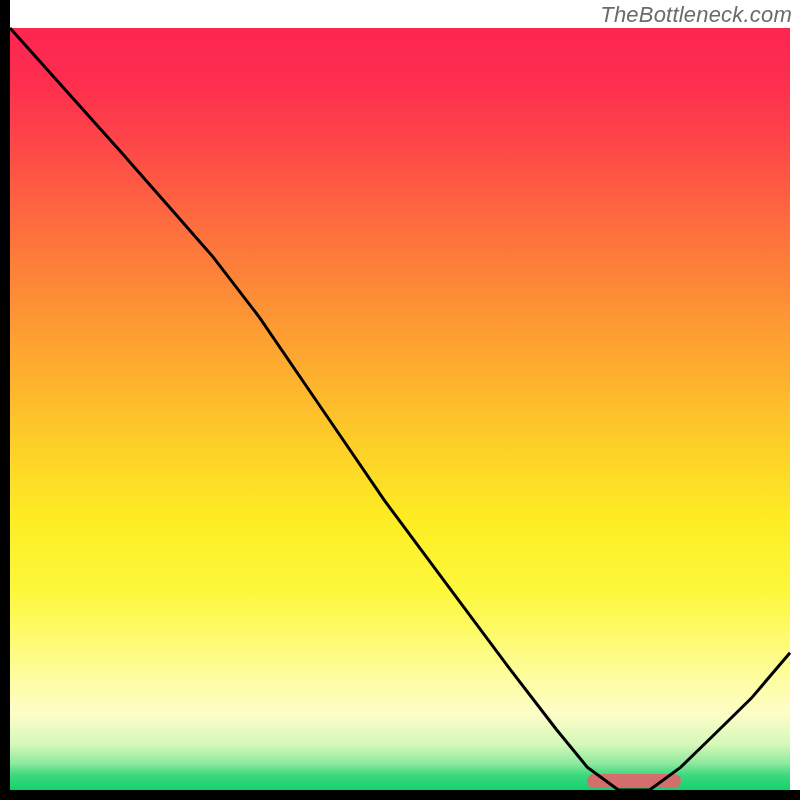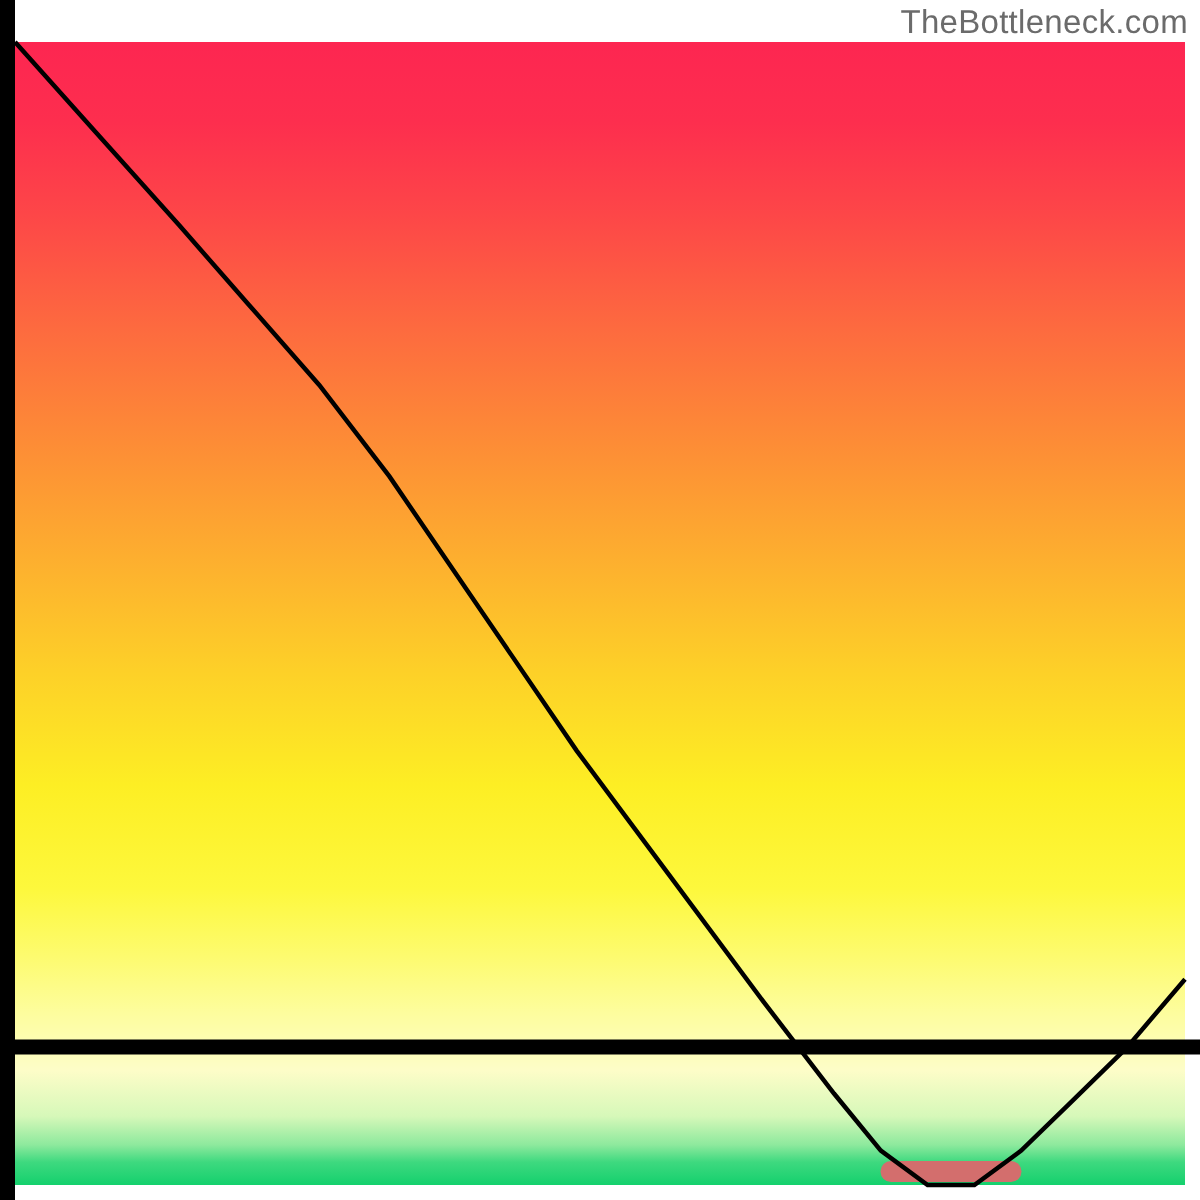--- a/index.html
+++ b/index.html
@@ -7,21 +7,22 @@
     padding: 0;
     width: 800px;
     height: 800px;
     background: #fff;
     font-family: Arial, Helvetica, sans-serif;
     overflow: hidden;
   }
   .wrap {
     position: relative;
     width: 800px;
-    height: 703px;
+    height: 800px;
+    font-style: italic;
   }
   .watermark {
     position: absolute;
     top: 2px;
     right: 8px;
     color: #6b6b6b;
     font-size: 22px;
     font-weight: 500;
     letter-spacing: 0.2px;
     z-index: 20;

